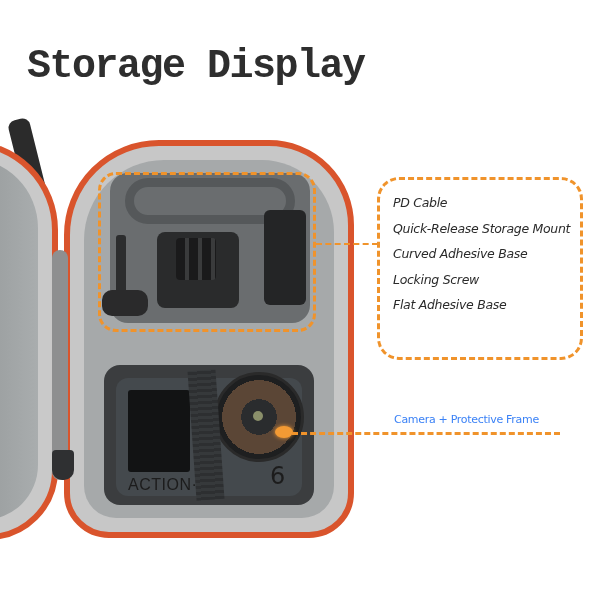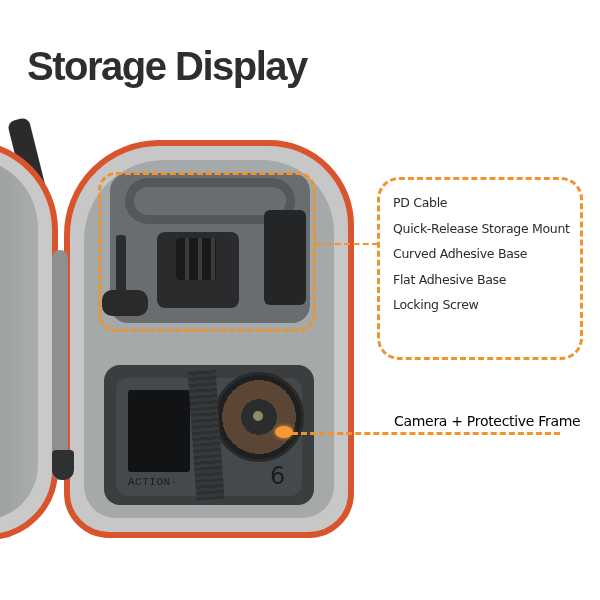--- a/index.html
+++ b/index.html
@@ -2,21 +2,21 @@
 <html><head>
   <meta charset="utf-8">
   <style>
     * { box-sizing: border-box; margin: 0; padding: 0; }
     html, body { width: 600px; height: 600px; background: #ffffff; overflow: hidden; }
     body { position: relative; font-family: "DejaVu Sans", "Liberation Sans", sans-serif; }
 
     .title {
       position: absolute; left: 27px; top: 44px;
       font-size: 40px; font-weight: bold; color: #2e2e2e; letter-spacing: -1.5px;
-      font-family: Liberation Sans, sans-serif;
+      font-family: Liberation Mono, monospace;
     }
 
     
     .lid {
       position: absolute; left: -60px; top: 140px; width: 118px; height: 400px;
       border: 6px solid #d9542c; border-radius: 0 90px 70px 0;
       background: #c9c9c9;
     }
     .lid-inner {
       position: absolute; left: 0; top: 12px; right: 14px; bottom: 14px;
@@ -100,58 +100,58 @@
     .lens-ring {
       position: absolute; left: 214px; top: 372px; width: 90px; height: 90px;
       background: radial-gradient(circle, #2a2c2e 0 30%, #5b4636 30% 62%, #1e1f20 62% 100%);
       border-radius: 50%; border: 3px solid #2a2a2a;
     }
     .lens-dot {
       position: absolute; left: 253px; top: 411px; width: 10px; height: 10px;
       background: #8a8f6a; border-radius: 50%;
     }
     .camera-brand {
-      position: absolute; left: 128px; top: 476px; font-size: 11px; color: #1c1c1c; letter-spacing: 0.5px;
-      font-family: Liberation Mono, monospace;
+      position: absolute; left: 128px; top: 476px; font-size: 16px; color: #1c1c1c; letter-spacing: 0.5px;
+      font-family: Liberation Sans, sans-serif;
     }
     .camera-model {
       position: absolute; left: 270px; top: 462px; font-size: 24px; color: #1c1c1c;
       font-family: "DejaVu Sans", sans-serif;
     }
 
     
     .dash-box-small {
       position: absolute; left: 98px; top: 172px; width: 218px; height: 160px;
       border: 3px dashed #f0932b; border-radius: 18px;
     }
     .dash-h-1 {
       position: absolute; left: 316px; top: 243px; width: 62px; height: 0;
       border-top: 2px dashed #f0932b;
     }
     .dash-box-labels {
       position: absolute; left: 377px; top: 177px; width: 206px; height: 183px;
       border: 3px dashed #f0932b; border-radius: 22px;
     }
     .accessory-list {
-      position: absolute; left: 393px; top: 193px; list-style: none;
+      position: absolute; left: 393px; top: 193px; list-style: none; font-style: italic;
     }
     .accessory-list li {
       font-size: 12.5px; color: #2b2b2b; height: 25.5px; line-height: 20px; white-space: nowrap;
       font-family: "DejaVu Sans", sans-serif; letter-spacing: -0.3px;
     }
     .callout-dot {
       position: absolute; left: 275px; top: 426px; width: 18px; height: 12px;
       background: #f39a34; border-radius: 50%; box-shadow: 0 0 4px #f39a34;
     }
     .dash-h-2 {
       position: absolute; left: 292px; top: 432px; width: 268px; height: 0;
       border-top: 3px dashed #f0932b;
     }
     .camera-label {
-      position: absolute; left: 394px; top: 413px; font-size: 14px; color: #000000;
+      position: absolute; left: 394px; top: 413px; font-size: 11px; color: #3b82f6;
       font-family: "DejaVu Sans", sans-serif; letter-spacing: -0.3px; white-space: nowrap;
     }
   </style>
 </head>
 <body>
 
 <h1 class="title">Storage Display</h1>
 
 <div class="strap"></div>
 
@@ -184,19 +184,19 @@
 <span class="camera-model">6</span>
 
 <div class="dash-box-small"></div>
 <div class="dash-h-1"></div>
 <div class="dash-box-labels"></div>
 
 <ul class="accessory-list">
   <li>PD Cable</li>
   <li>Quick-Release Storage Mount</li>
   <li>Curved Adhesive Base</li>
+  <li>Locking Screw</li>
   <li>Flat Adhesive Base</li>
-  <li>Locking Screw</li>
 </ul>
 
 <div class="callout-dot"></div>
 <div class="dash-h-2"></div>
 <span class="camera-label">Camera + Protective Frame</span>
 
 </body></html>

